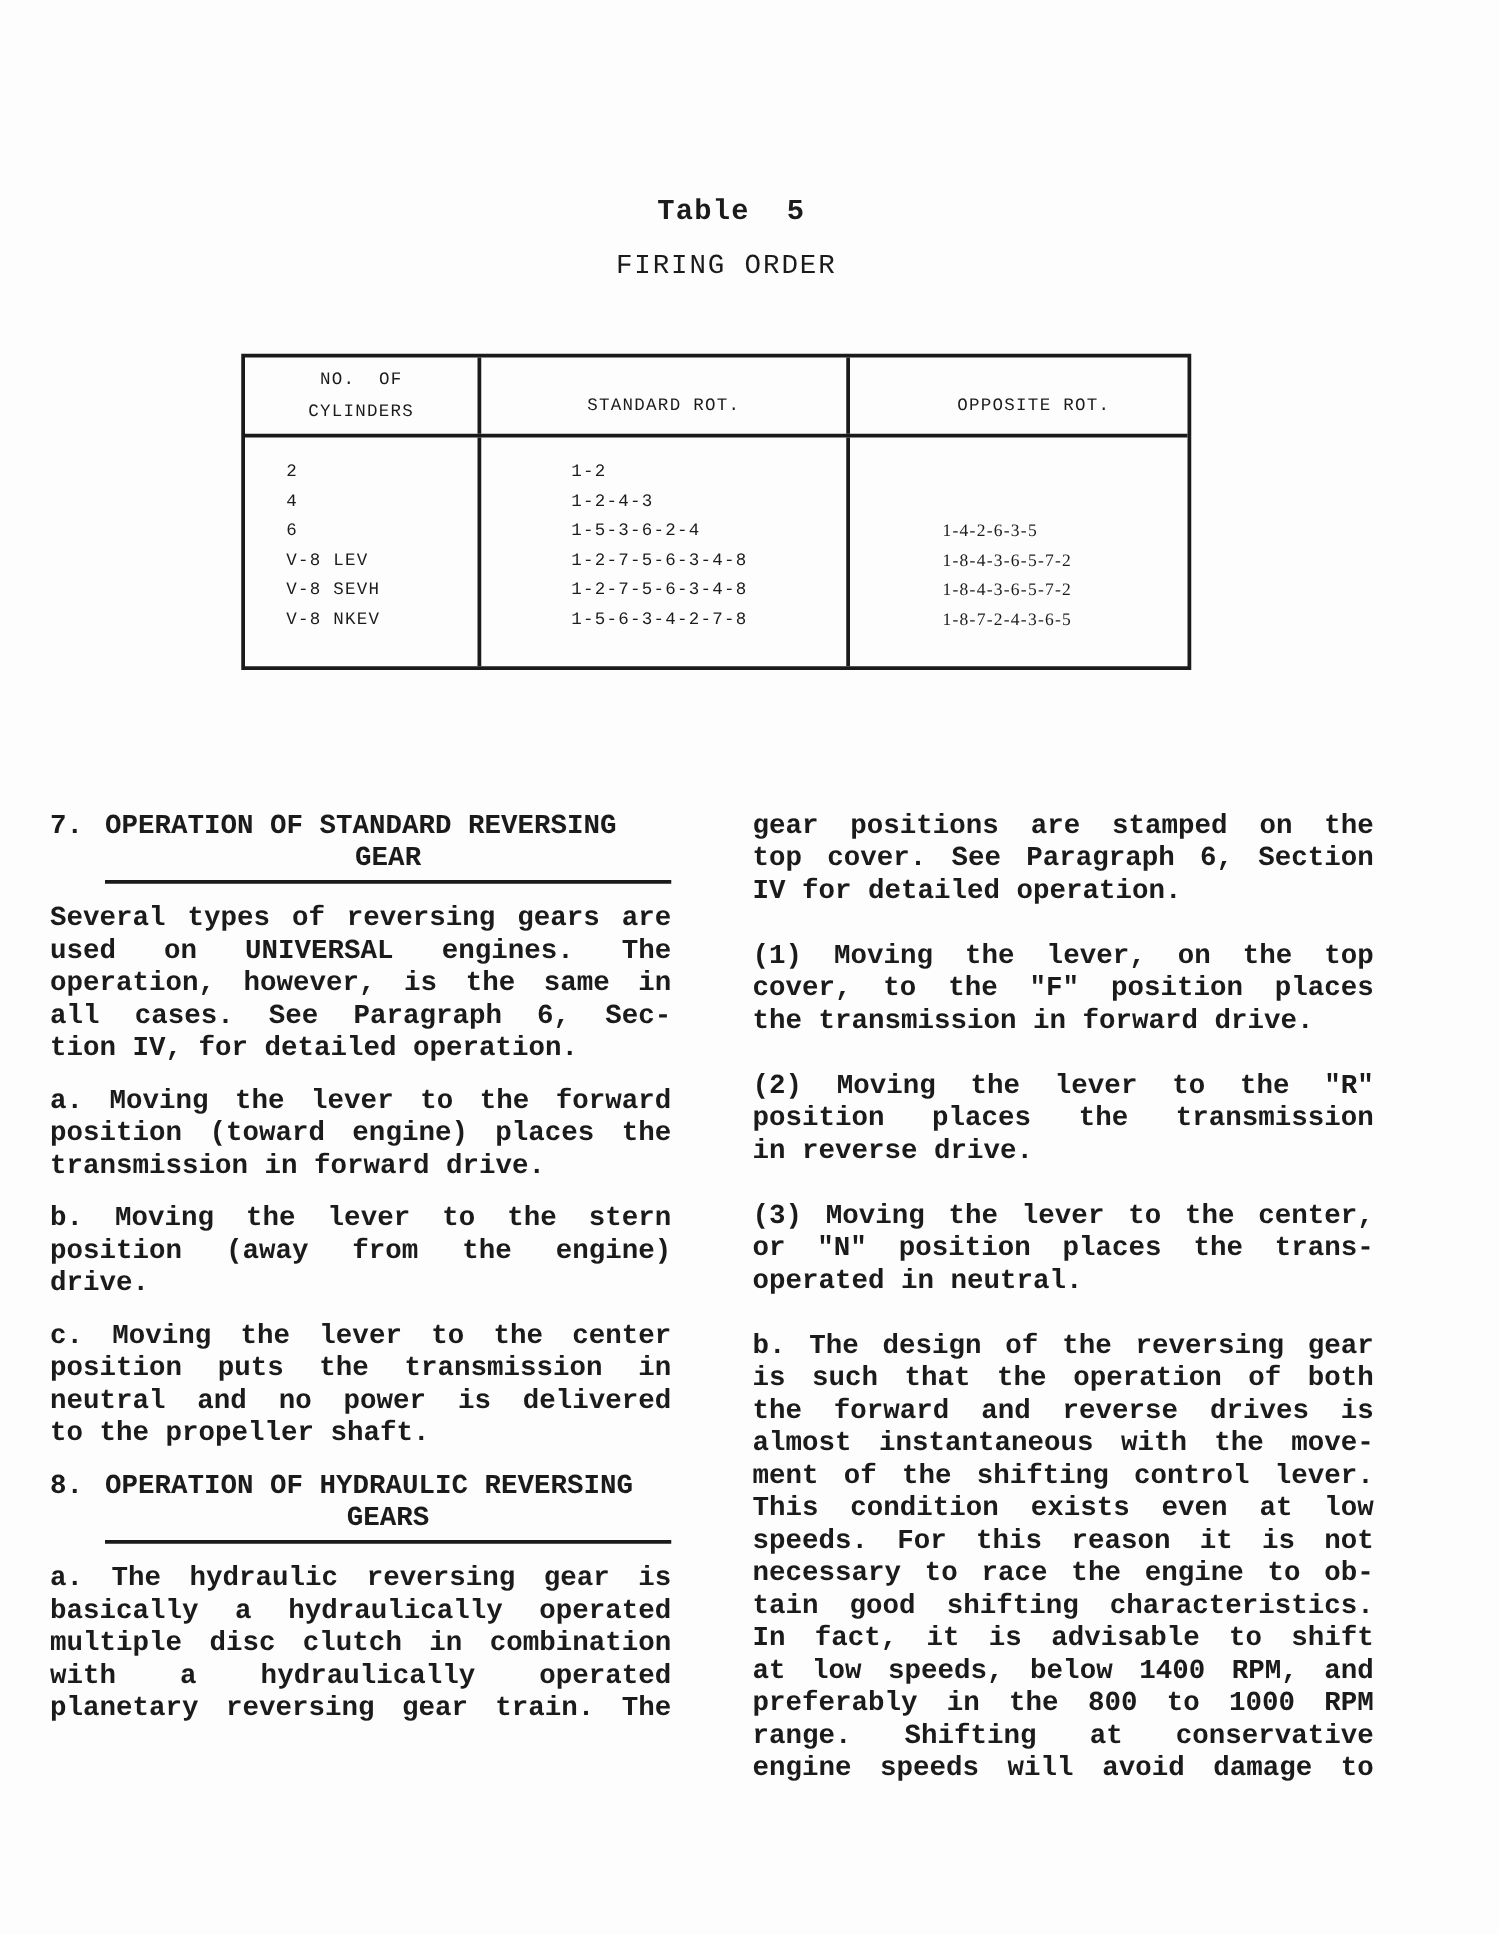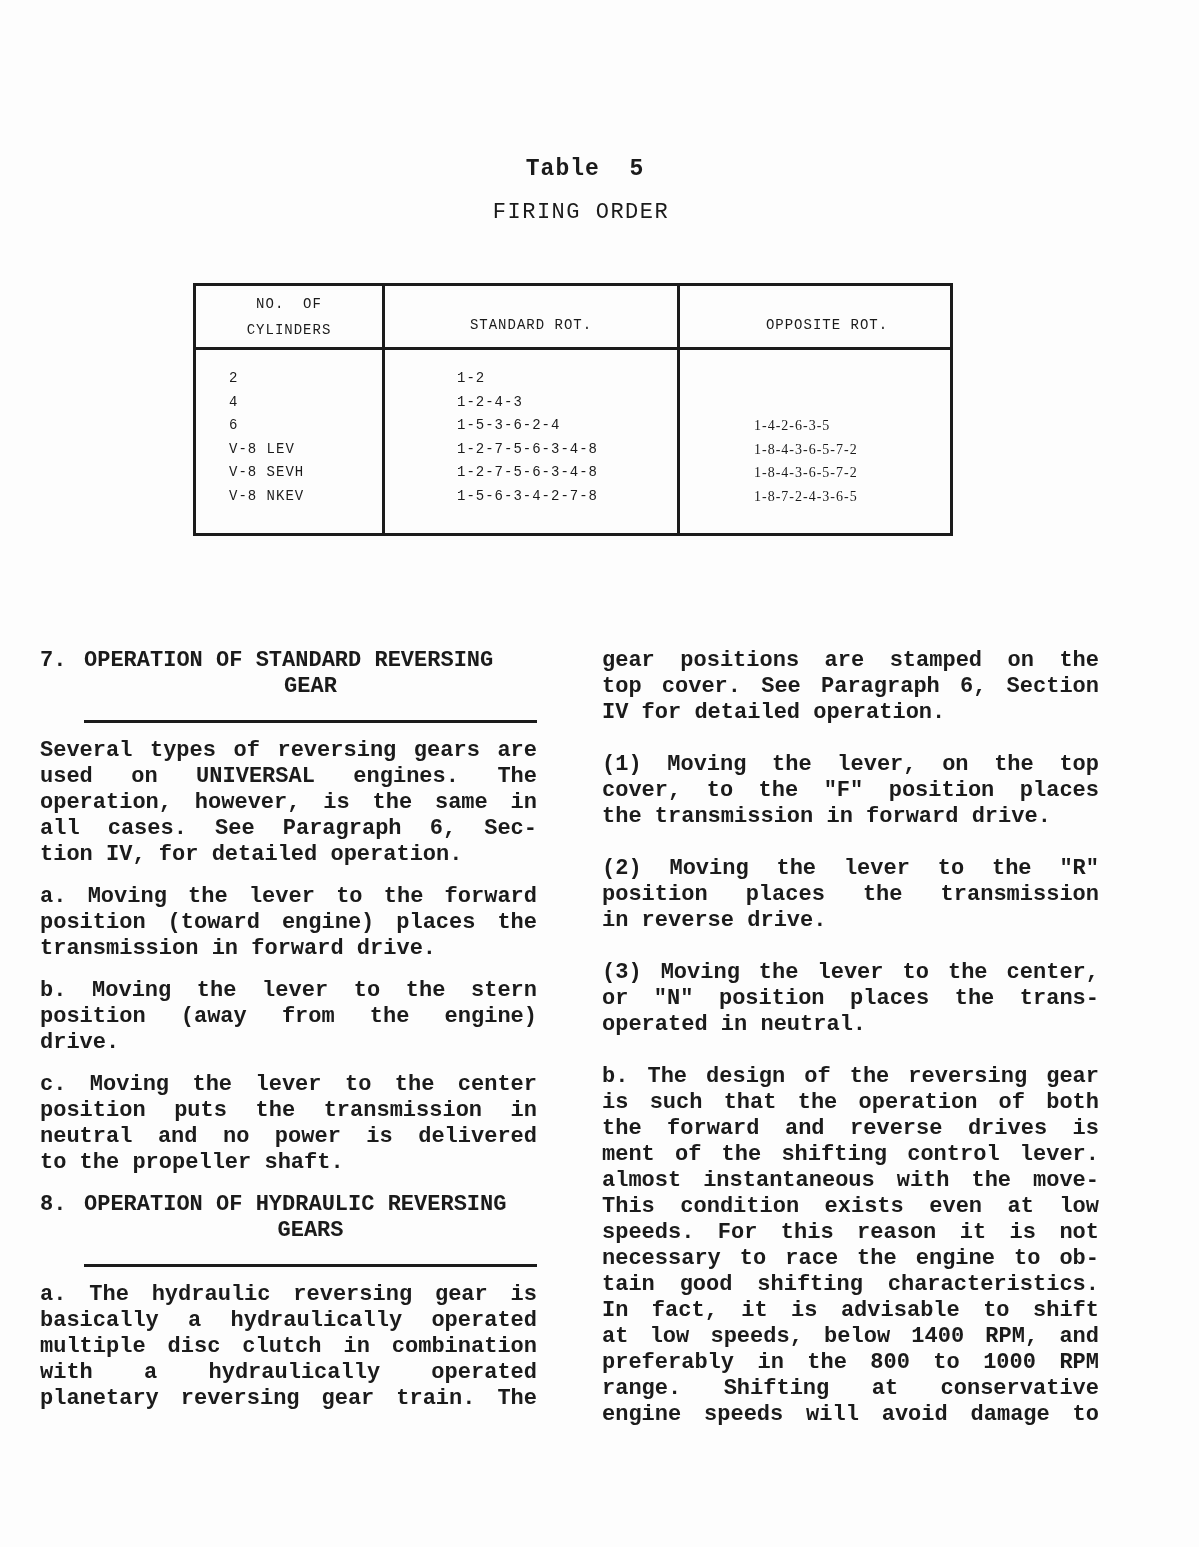--- a/index.html
+++ b/index.html
@@ -53,21 +53,21 @@
     display: flex; gap: 65px;
     font-size: 22px; font-weight: bold;
   }
   .tcol { width: 497px; }
   .para { margin-bottom: 26px; }
   .col-left .para { margin-bottom: 16px; }
   .tline { height: 26px; line-height: 26px; white-space: nowrap; }
   .tline.just { white-space: normal; text-align: justify; text-align-last: justify; }
   .sec-heading { display: flex; margin-bottom: 15px; }
   .sec-num { width: 44px; height: 26px; line-height: 26px; }
-  .sec-body { flex: 1; border-bottom: 3px solid var(--ink); padding-bottom: 20px; }
+  .sec-body { flex: 1; border-bottom: 3px solid var(--ink); padding-bottom: 4px; }
   .sec-line1 { height: 26px; line-height: 26px; }
   .sec-line2 { height: 26px; line-height: 26px; text-align: center; }
 
   
   .page-number {
     position: absolute; top: 1476px; left: 40px; width: 1045px;
     text-align: center; font-size: 24px; font-weight: bold; letter-spacing: 1px;
   }
 </style>
 </head>
@@ -184,22 +184,22 @@
         </div>
         <div class="para">
           <div class="tline just">(3) Moving the lever to the center,</div>
           <div class="tline just">or "N" position places the trans-</div>
           <div class="tline">operated in neutral.</div>
         </div>
         <div class="para">
           <div class="tline just">b. The design of the reversing gear</div>
           <div class="tline just">is such that the operation of both</div>
           <div class="tline just">the forward and reverse drives is</div>
+          <div class="tline just">almost instantaneous with the move-</div>
           <div class="tline just">ment of the shifting control lever.</div>
-          <div class="tline just">almost instantaneous with the move-</div>
           <div class="tline just">This condition exists even at low</div>
           <div class="tline just">speeds. For this reason it is not</div>
           <div class="tline just">necessary to race the engine to ob-</div>
           <div class="tline just">tain good shifting characteristics.</div>
           <div class="tline just">In fact, it is advisable to shift</div>
           <div class="tline just">at low speeds, below 1400 RPM, and</div>
           <div class="tline just">preferably in the 800 to 1000 RPM</div>
           <div class="tline just">range. Shifting at conservative</div>
           <div class="tline just">engine speeds will avoid damage to</div>
           <div class="tline">the boat, engine reversing gear,</div>

